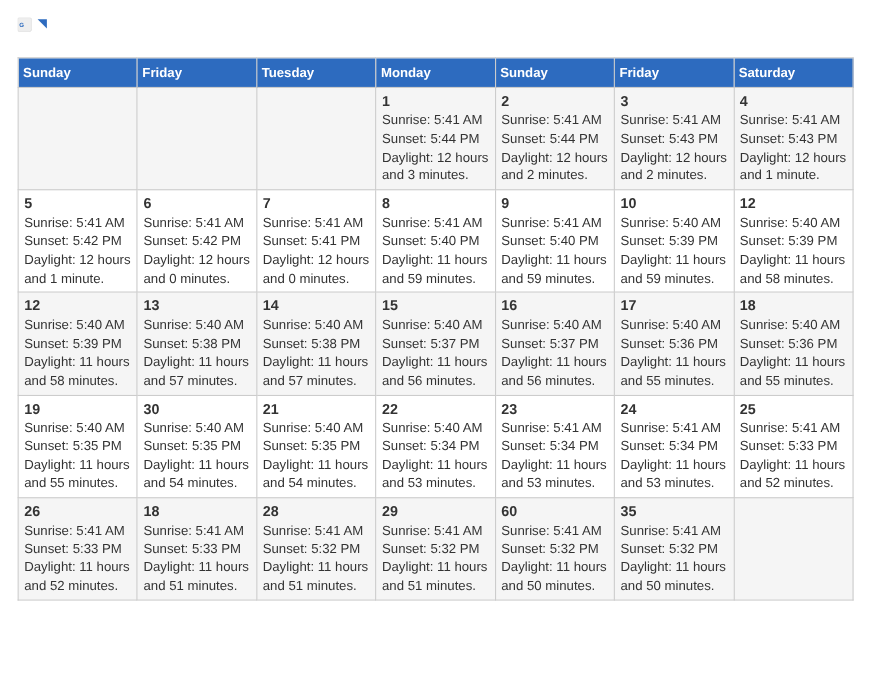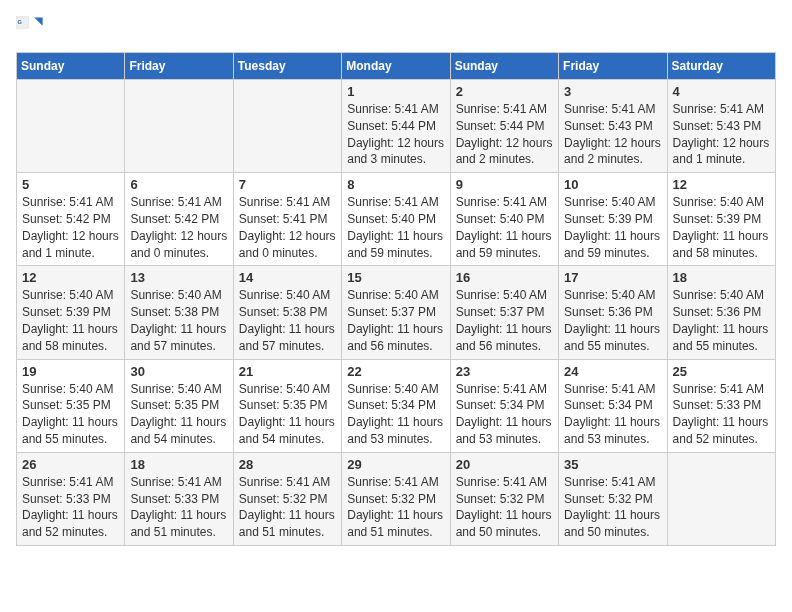--- a/index.html
+++ b/index.html
@@ -302,21 +302,21 @@
 Sunset: 5:32 PM
 Daylight: 11 hours and 51 minutes.</div>
         </td>
         <td>
           <span class="day-num">29</span>
           <div class="cell-content">Sunrise: 5:41 AM
 Sunset: 5:32 PM
 Daylight: 11 hours and 51 minutes.</div>
         </td>
         <td>
-          <span class="day-num">20</span>
+          <span class="day-num">60</span>
           <div class="cell-content">Sunrise: 5:41 AM
 Sunset: 5:32 PM
 Daylight: 11 hours and 50 minutes.</div>
         </td>
         <td>
           <span class="day-num">35</span>
           <div class="cell-content">Sunrise: 5:41 AM
 Sunset: 5:32 PM
 Daylight: 11 hours and 50 minutes.</div>
         </td>

